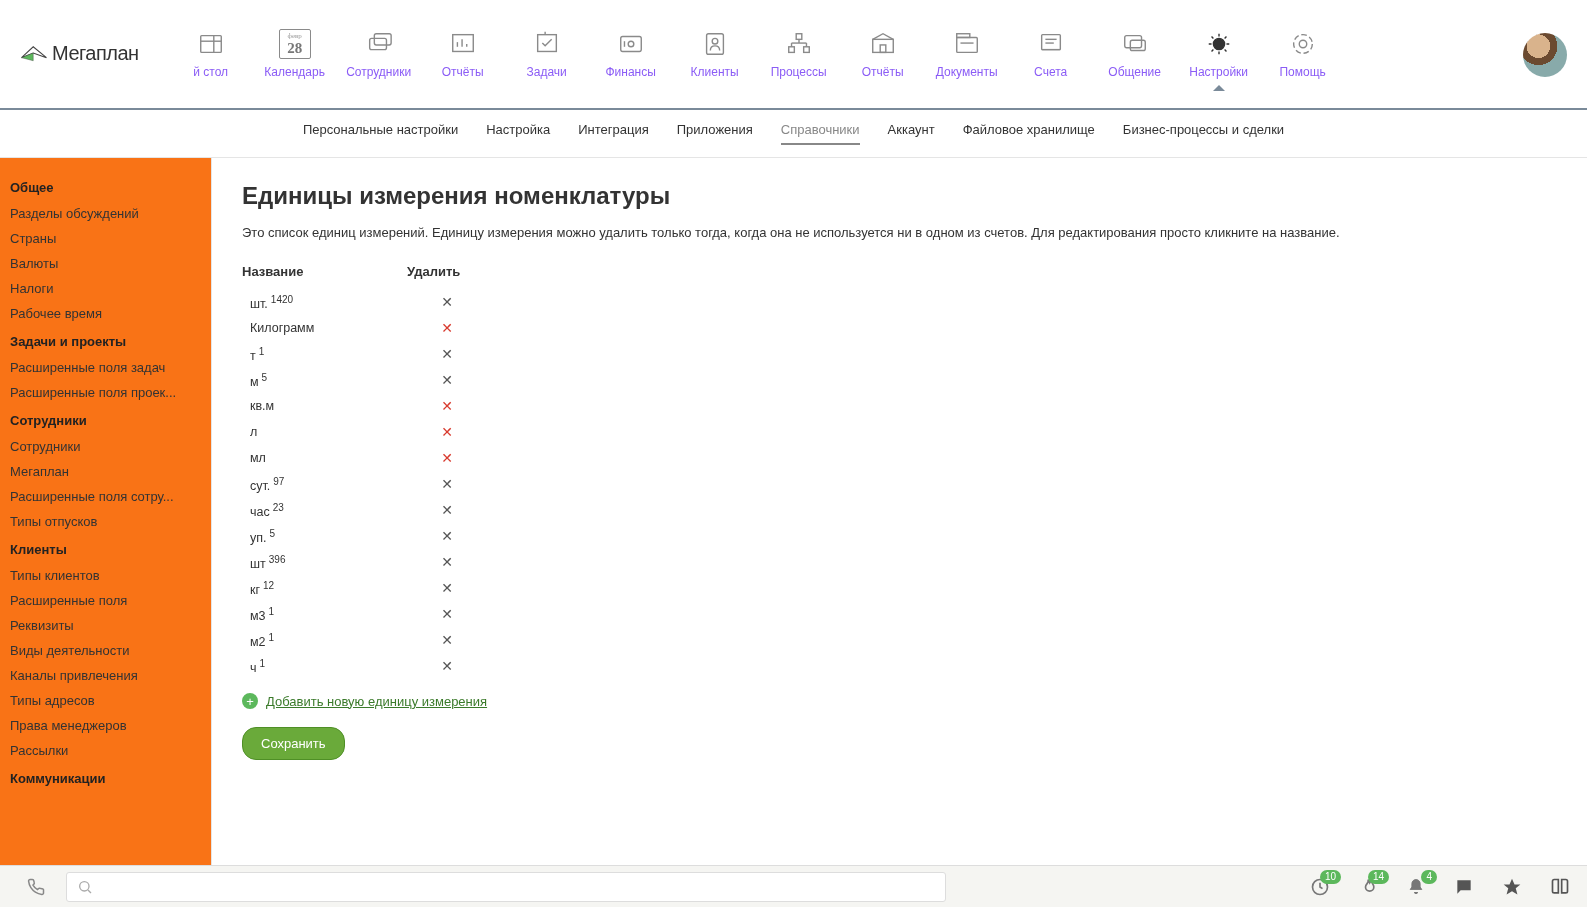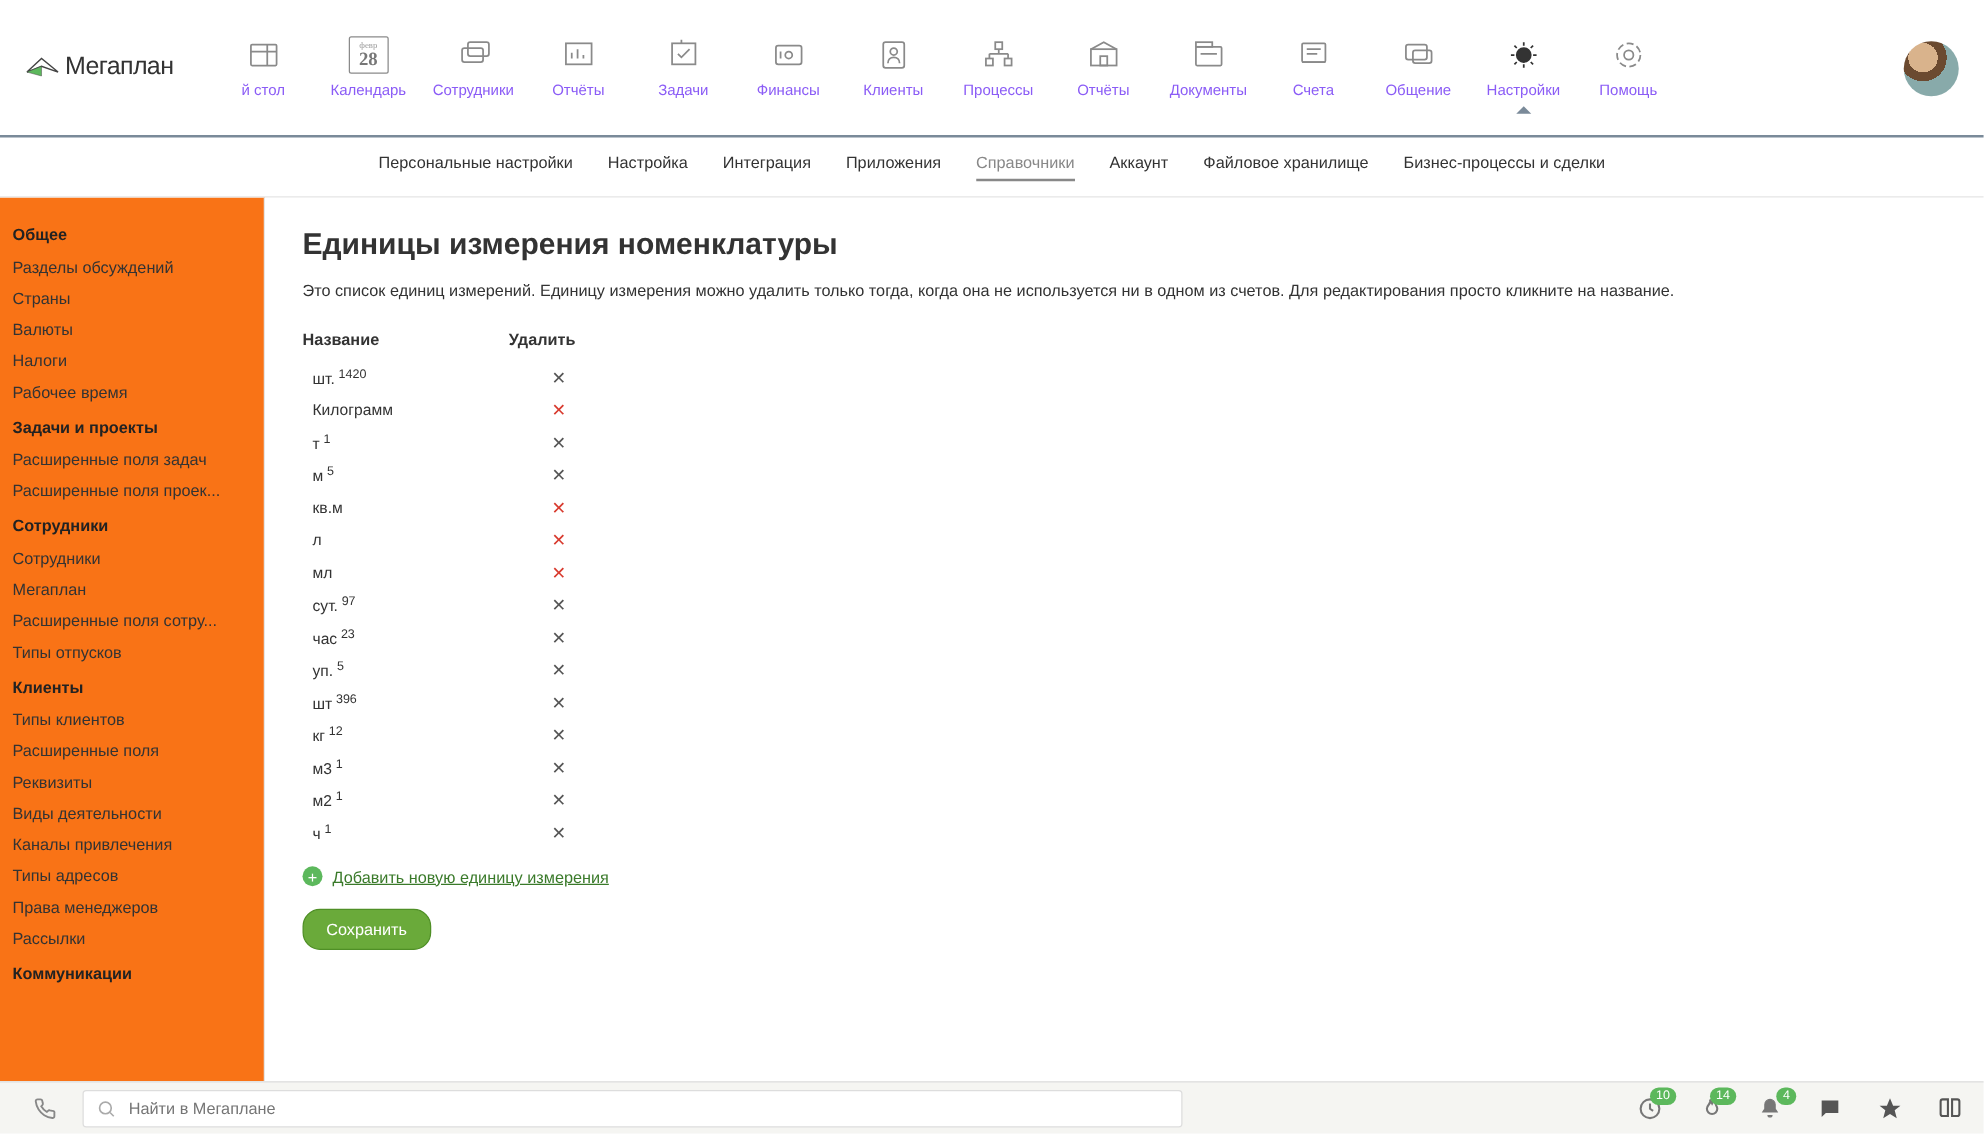--- a/index.html
+++ b/index.html
@@ -344,21 +344,20 @@
     <div class="foot-phone">
       <svg width="18" height="18" viewBox="0 0 24 24" fill="none" stroke="#888" stroke-width="2">
           <path d="M22 16.92v3a2 2 0 0 1-2.18 2 19.79 19.79 0 0 1-8.63-3.07 19.5 19.5 0 0 1-6-6 19.79 19.79 0 0 1-3.07-8.67A2 2 0 0 1 4.11 2h3a2 2 0 0 1 2 1.72c.12.81.3 1.6.54 2.36a2 2 0 0 1-.45 2.11L8 9.41a16 16 0 0 0 6 6l1.22-1.22a2 2 0 0 1 2.11-.45c.76.24 1.55.42 2.36.54A2 2 0 0 1 22 16.92z"></path>
         </svg>
     </div>
     <div class="search-wrap">
       <svg width="16" height="16" viewBox="0 0 24 24" fill="none" stroke="#aaa" stroke-width="2">
           <circle cx="11" cy="11" r="7"></circle>
           <line x1="21" y1="21" x2="16.5" y2="16.5"></line>
         </svg>
-      <input type="text" placeholder="Найти в Мегаплане" style="">
     </div>
     <div class="foot-icons">
       <div class="foot-icon">
         <svg width="20" height="20" viewBox="0 0 24 24" fill="none" stroke="#777" stroke-width="2">
             <circle cx="12" cy="12" r="9"></circle>
             <polyline points="12 7 12 12 15 14"></polyline>
           </svg>
         <span class="badge">10</span>
       </div>
       <div class="foot-icon">

